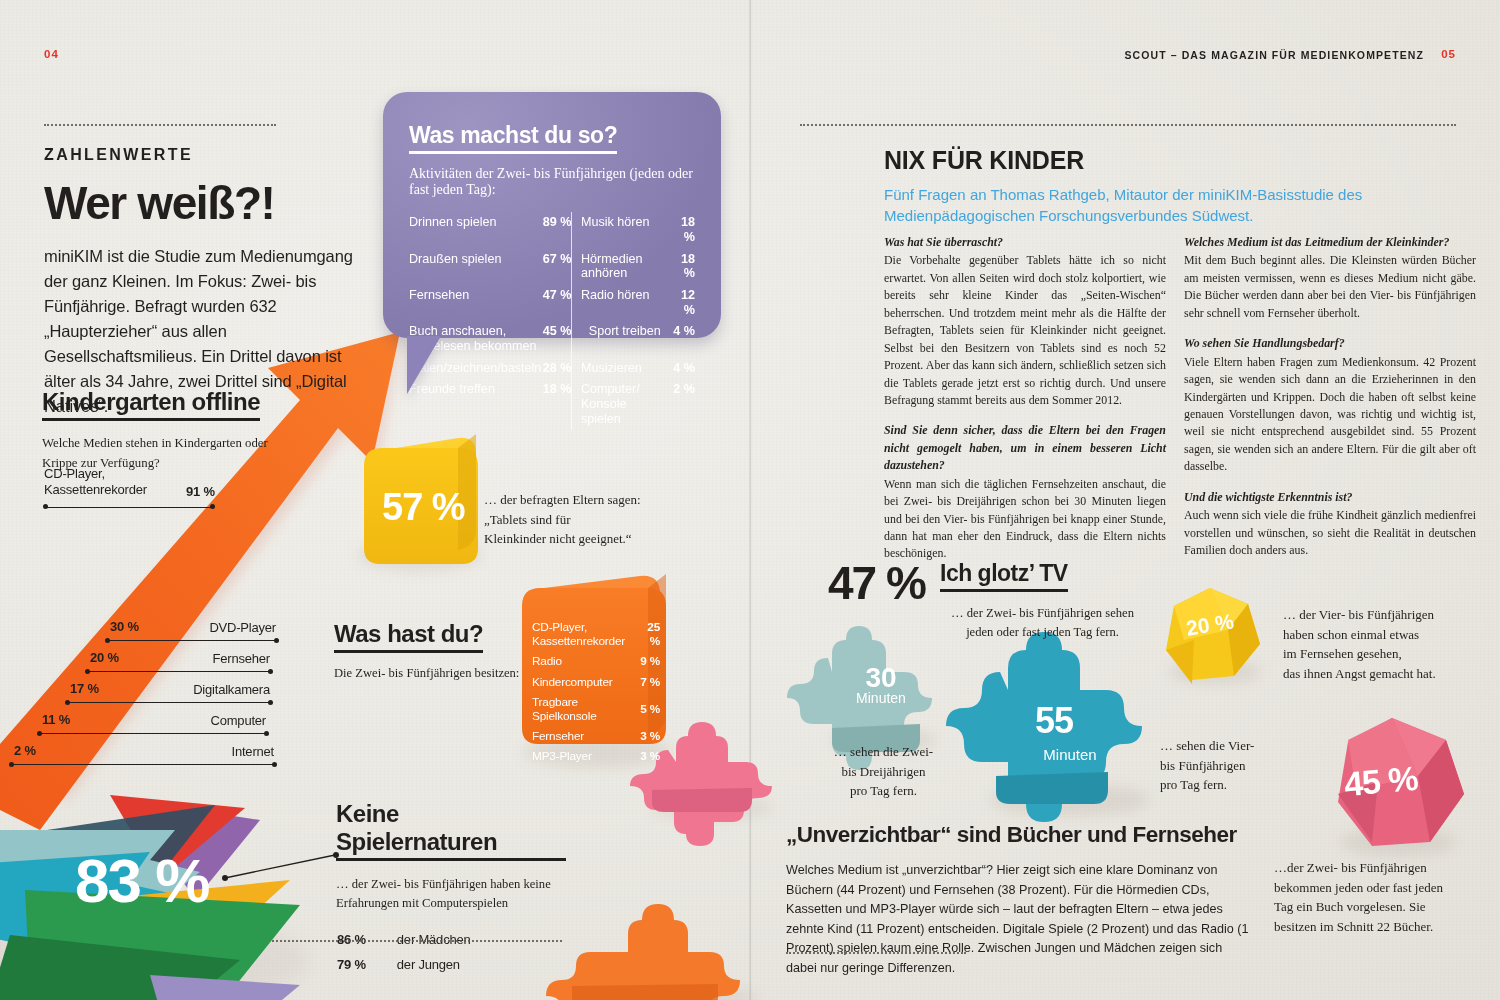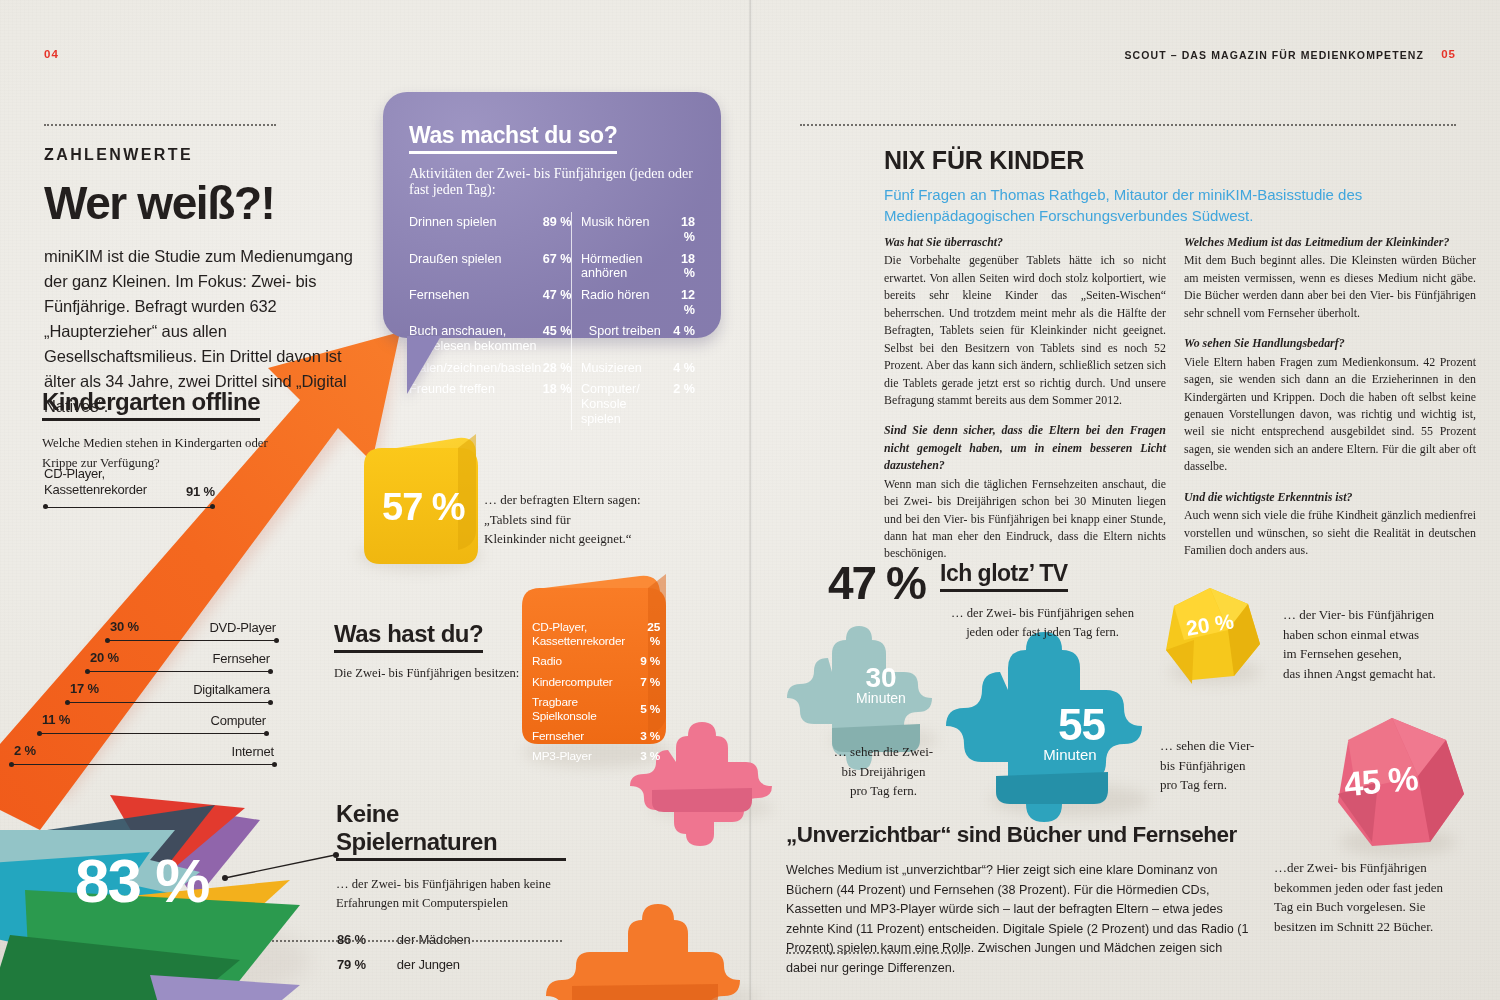--- a/index.html
+++ b/index.html
@@ -405,21 +405,21 @@
     <div class="sec-h" style="font-size:23px;">Ich glotz’ TV</div>
     <div class="serif" style="font-size:12.6px;line-height:1.5;margin-top:12px;text-align:center;width:205px;">… der Zwei- bis Fünfjährigen sehen jeden oder fast jeden Tag fern.</div>
   </div>
 
   <div class="abs cube" style="left:851px;top:662px;font-size:28px;letter-spacing:0px;text-align:center;width:60px;">30</div>
   <div class="abs cube" style="left:841px;top:690px;font-size:14px;text-align:center;width:80px;font-weight:normal;">Minuten</div>
   <div class="abs serif cap" style="left:826px;top:742px;width:115px;white-space:pre-line;text-align:center;">… sehen die Zwei-
 bis Dreijährigen
 pro Tag fern.</div>
 
-  <div class="abs cube" style="left:1035px;top:700px;font-size:44px;letter-spacing:-1px;text-align:right;width:70px;">55</div>
+  <div class="abs cube" style="left:1035px;top:700px;font-size:36px;letter-spacing:-1px;text-align:left;width:70px;">55</div>
   <div class="abs cube" style="left:1024px;top:746px;font-size:15px;text-align:center;width:92px;font-weight:normal;">Minuten</div>
   <div class="abs serif cap" style="left:1160px;top:736px;width:112px;white-space:pre-line;">… sehen die Vier-
 bis Fünfjährigen
 pro Tag fern.</div>
 
   <div class="abs cube" style="left:1186px;top:613px;font-size:21px;letter-spacing:0px;transform:rotate(-9deg);">20 %</div>
   <div class="abs serif cap" style="left:1283px;top:605px;width:200px;white-space:pre-line;">… der Vier- bis Fünfjährigen
 haben schon einmal etwas
 im Fernsehen gesehen,
 das ihnen Angst gemacht hat.</div>

